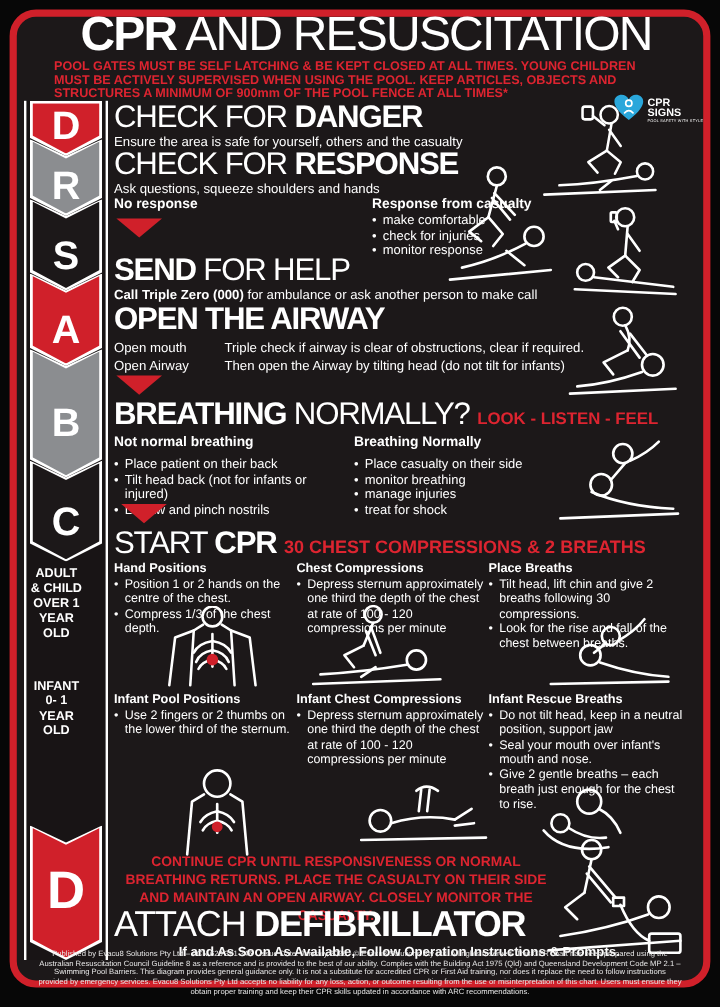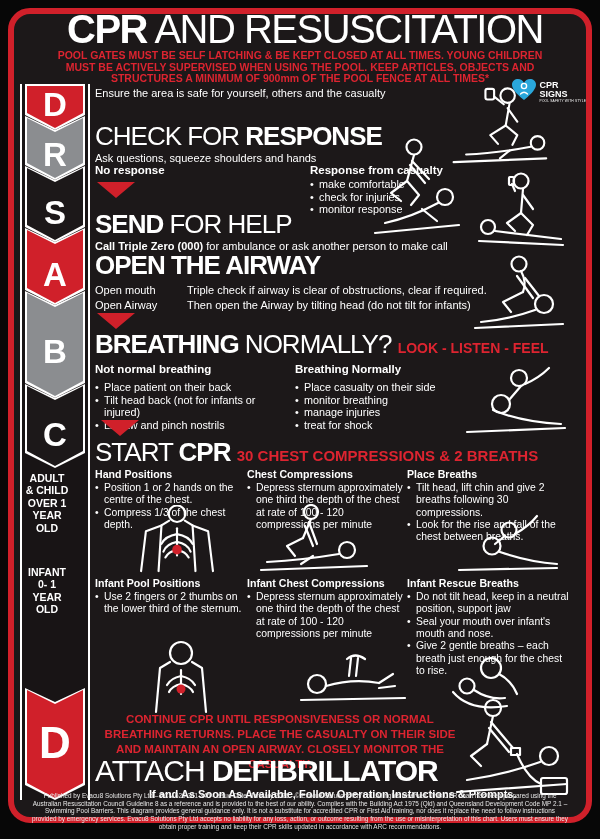--- a/index.html
+++ b/index.html
@@ -5,21 +5,21 @@
   html,body{margin:0;padding:0;background:#070707;}
   .poster{position:relative;width:600px;height:839px;background:#070707;overflow:hidden;
           font-family:"Liberation Sans",sans-serif;color:#fff;}
   .frame{position:absolute;left:8px;top:8px;right:8px;bottom:16px;border:6px solid var(--red,#d0202a);
          border-radius:22px;background:#1c1819;}
   
   .title{position:absolute;top:8px;left:30px;right:20px;text-align:center;font-size:40px;
          letter-spacing:-1.5px;white-space:nowrap;line-height:1.05;}
   .title .b{font-weight:800;}
   .title .l{font-weight:400;}
-  .warning{position:absolute;top:50px;left:45px;width:510px;text-align:center;color:var(--red_text,#dd2430);
+  .warning{position:absolute;top:50px;left:45px;width:510px;color:var(--red_text,#dd2430);
            font-weight:bold;font-size:10.5px;line-height:1.1;}
   .logo{position:absolute;right:14px;top:78px;display:flex;align-items:center;gap:3px;}
   .logo-txt{line-height:1;}
   .logo-txt .l1,.logo-txt .l2{font-weight:800;font-size:9px;letter-spacing:0;}
   .logo-txt .l3{font-size:3.2px;letter-spacing:.2px;margin-top:1px;}
   
   .sidebar{position:absolute;left:20px;top:84px;width:66px;height:716px;
            border-left:2px solid #fff;border-right:2px solid #fff;background:#181415;}
   .chev{position:absolute;left:3px;right:3px;}
   .chev .outer{position:absolute;inset:0;background:#fff;}
@@ -130,20 +130,21 @@
     <div class="chev notch" style="--c:var(--red,#d0202a);top:604px;height:112px">
         <div class="outer"></div>
         <div class="inner"></div>
         <div class="ltr" style="top:30px;font-size:44px">D</div>
       </div>
   </aside>
 
   <main class="main">
 
     <section class="sec" style="top:0">
+      <h2><span class="l">CHECK FOR </span><span class="b">DANGER</span></h2>
       <div class="sub">Ensure the area is safe for yourself, others and the casualty</div>
     </section>
 
     <section class="sec" style="top:39px">
       <h2><span class="l">CHECK FOR </span><span class="b">RESPONSE</span></h2>
       <div class="sub">Ask questions, squeeze shoulders and hands</div>
     </section>
 
     <div class="sec" style="top:80px">
       <div class="lbl">No response</div>

